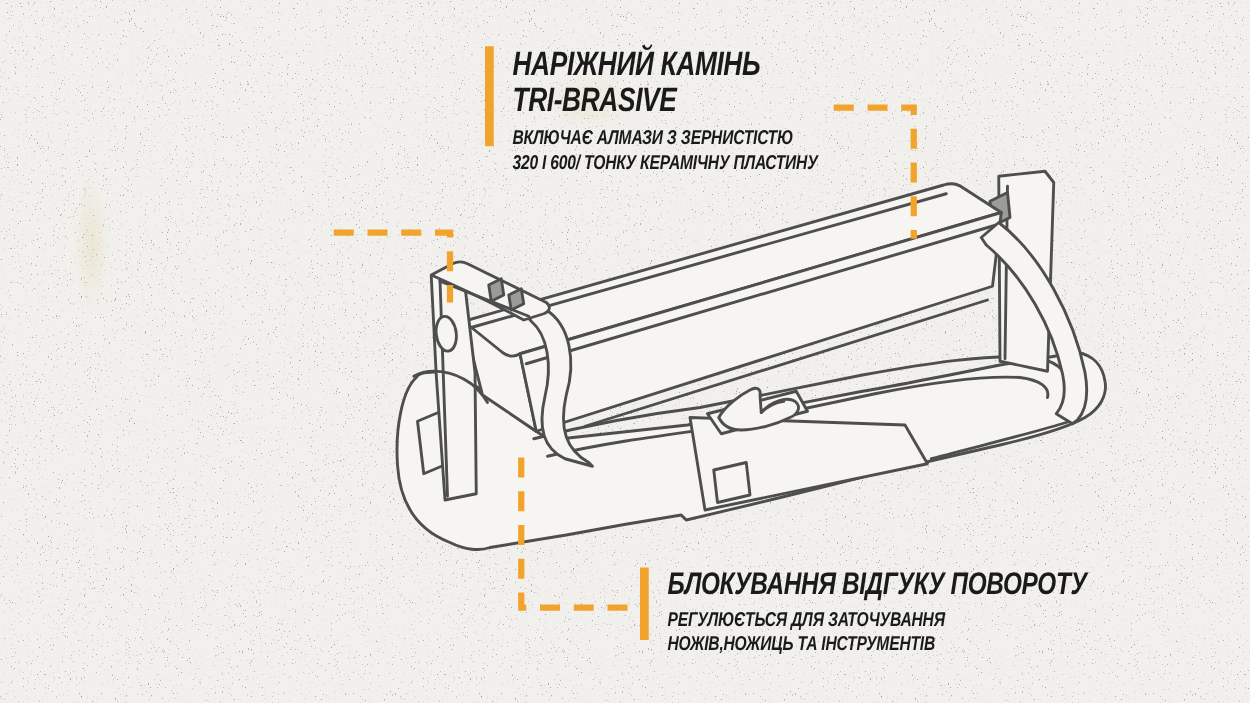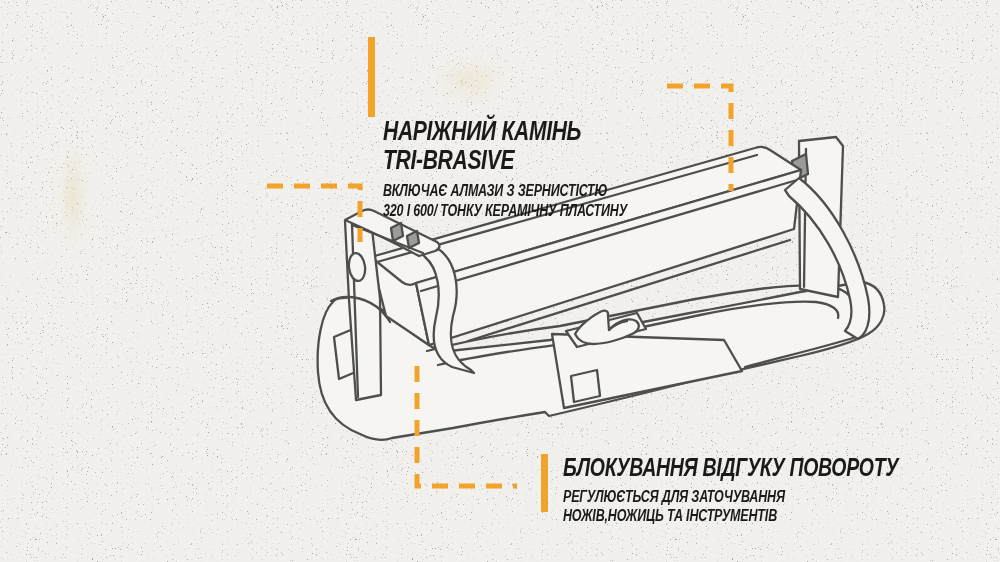--- a/index.html
+++ b/index.html
@@ -10,26 +10,26 @@
   }
   #scene{position:absolute;left:0;top:0;width:1000px;height:562px;}
   svg{display:block;}
 
   
   .ann{position:absolute;display:flex;align-items:flex-start;}
   .bar{width:7px;background:#F2A32C;flex:0 0 auto;}
   .txt{margin-left:15px;transform:scaleX(0.78);transform-origin:0 0;white-space:nowrap;}
   .title{font-style:italic;font-weight:700;color:#1A1A1A;font-size:27px;line-height:1.06;letter-spacing:-0.4px;}
   .desc{font-style:italic;font-weight:700;color:#1A1A1A;font-size:16px;line-height:1.22;margin-top:7px;letter-spacing:-0.2px;}
-  #ann-top  {left:368px;top:37px;flex-direction:column;}
+  #ann-top  {left:388px;top:37px;}
   #ann-top  .bar{height:80px;}
   #ann-left {left:119px;top:143px;}
   #ann-left .bar{height:97px;}
   #ann-left .desc{margin-top:4px;}
-  #ann-bot  {left:541px;top:454px;}
+  #ann-bot  {left:512px;top:454px;}
   #ann-bot  .bar{height:58px;}
   #ann-bot  .title{font-size:25px;}
   #ann-bot  .desc{margin-top:6px;}
 
   
   .stain{position:absolute;border-radius:50%;pointer-events:none;}
   #stain1{left:58px;top:140px;width:30px;height:110px;background:radial-gradient(closest-side,rgba(222,195,120,0.22),rgba(222,195,120,0));}
   #stain2{left:435px;top:55px;width:70px;height:50px;background:radial-gradient(closest-side,rgba(222,195,120,0.18),rgba(222,195,120,0));}
 </style>
 </head>

